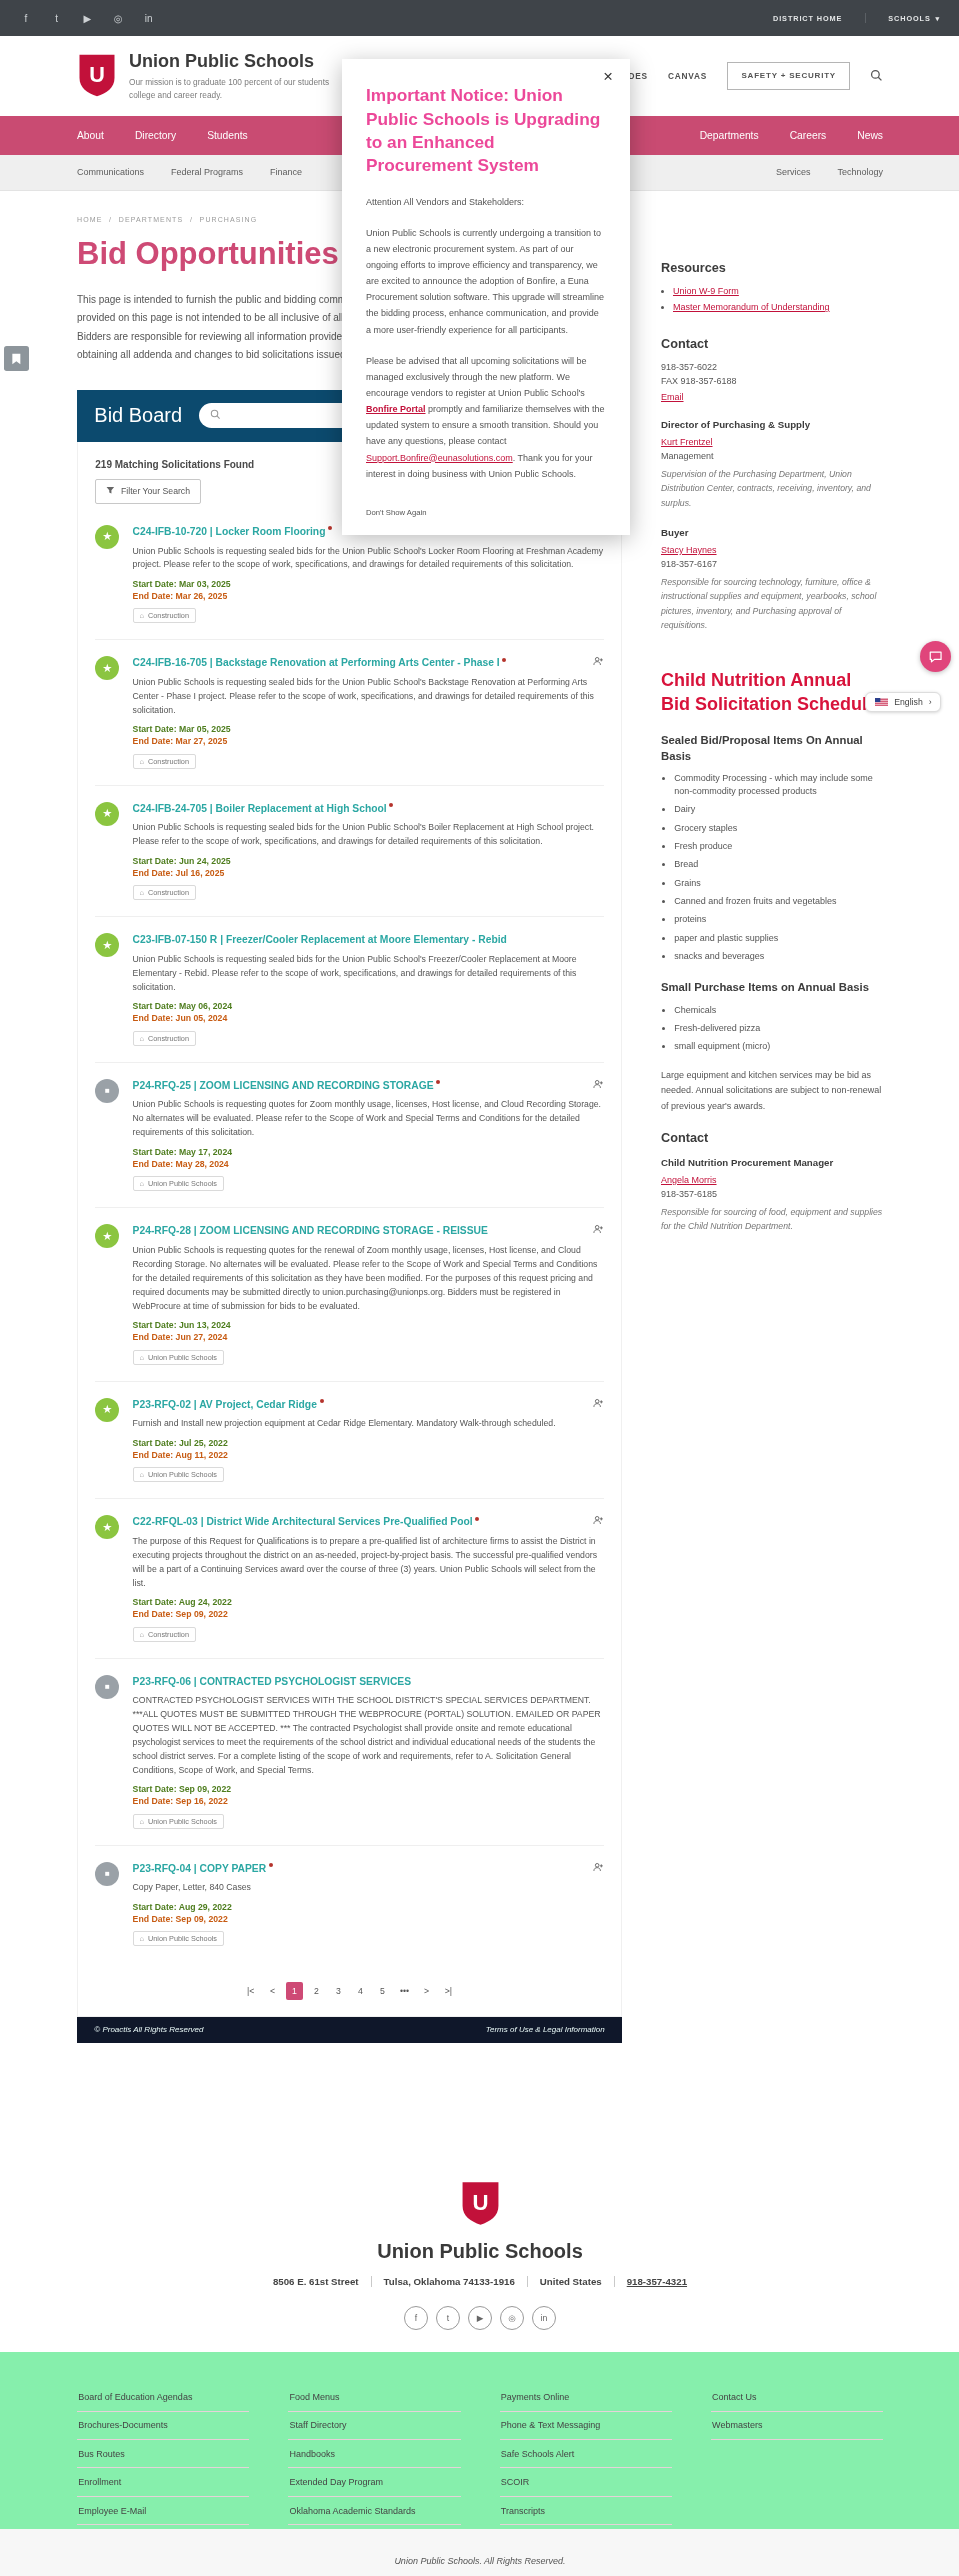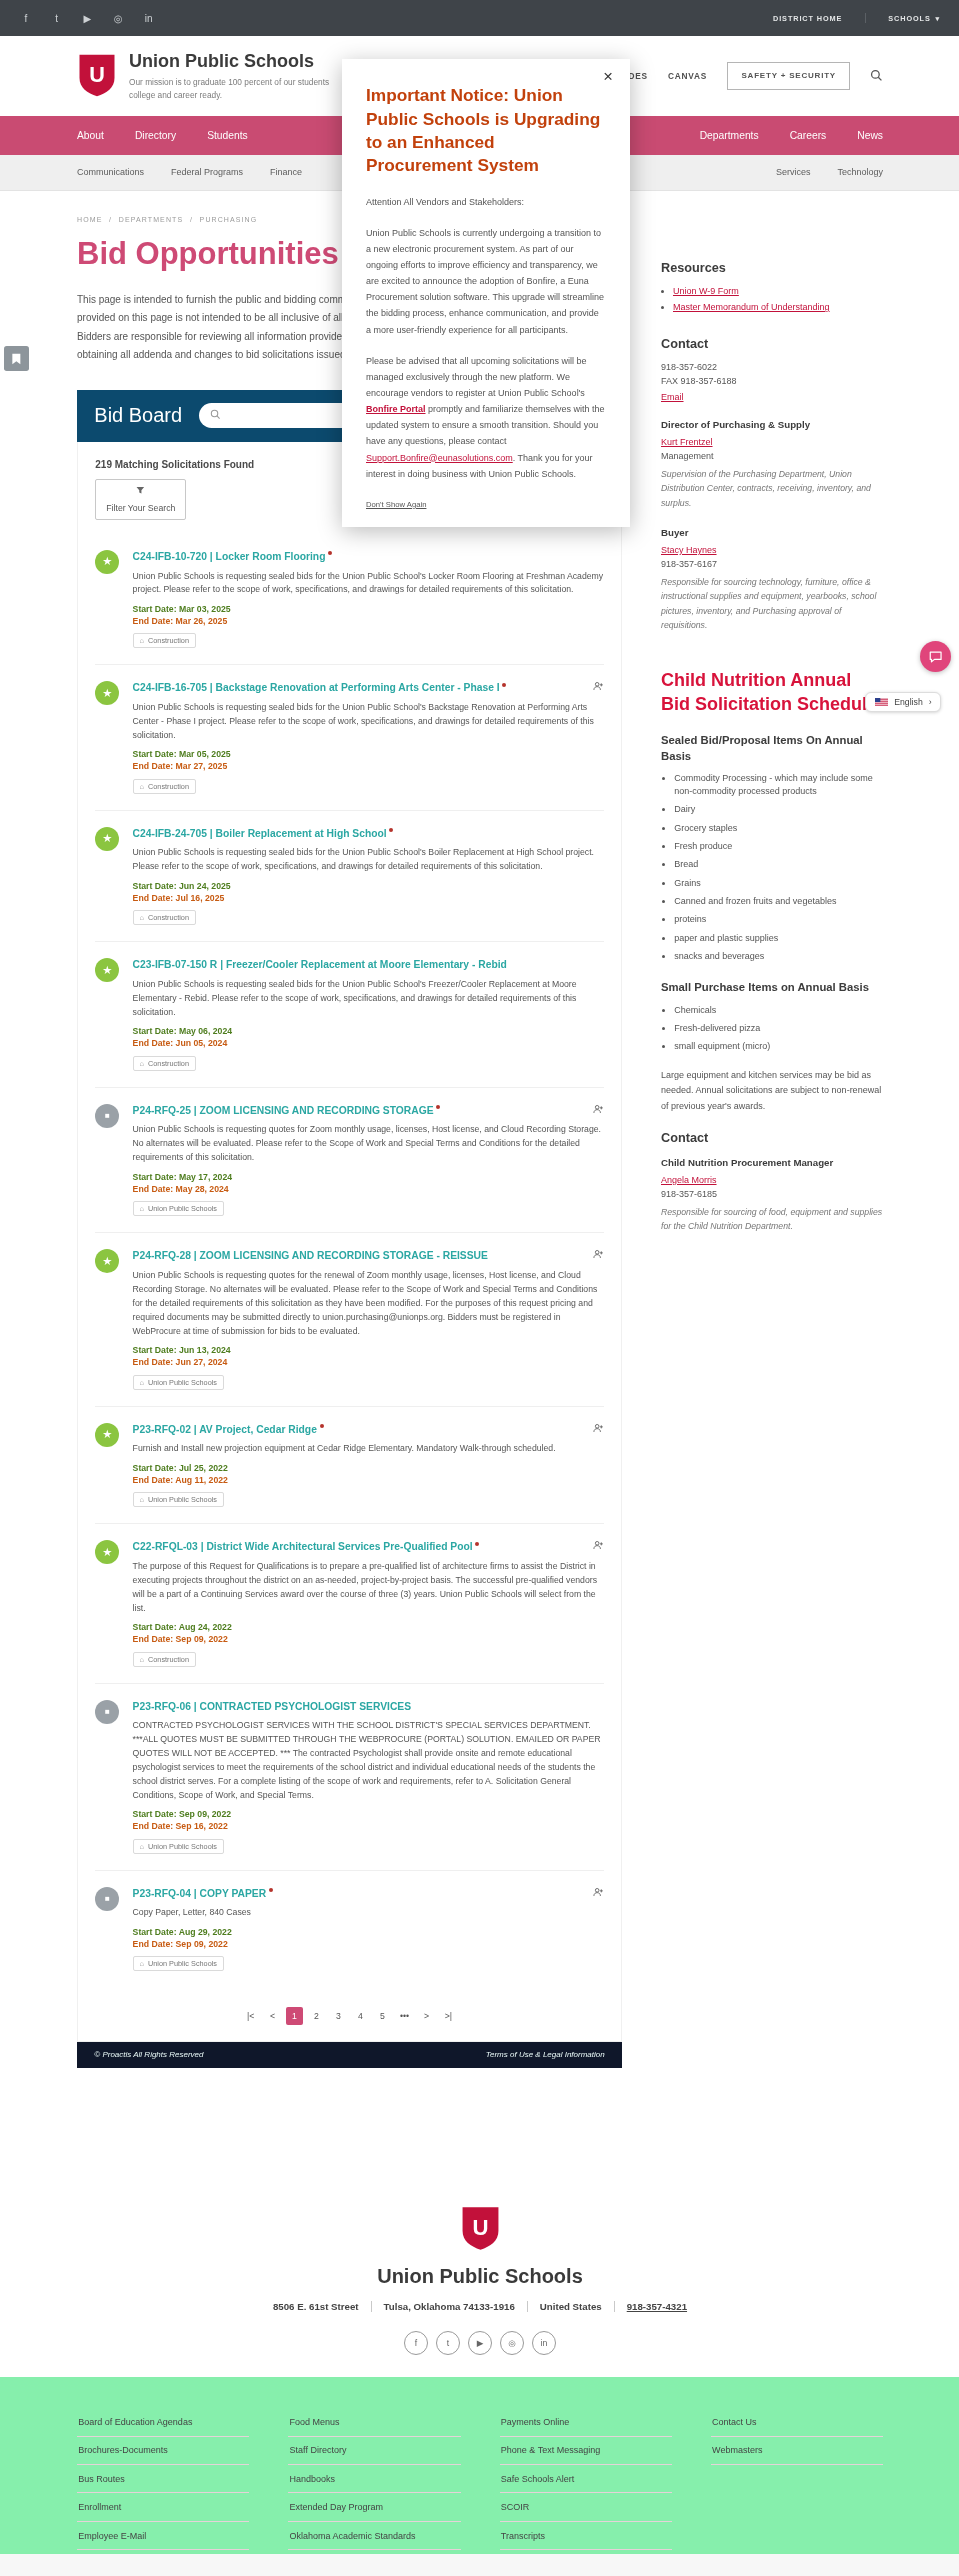--- a/index.html
+++ b/index.html
@@ -46,21 +46,21 @@
   .page-title{font-size:31px;font-weight:600;color:#ce4a75;margin:13.3px 0 18.7px;}
   .intro{font-size:10px;line-height:1.85;color:#555;margin:0 0 25px;}
 
   
   .bb-header{background:#0c4a6e;display:flex;align-items:center;gap:17.3px;padding:13.3px 17.3px;}
   .bb-title{color:#fff;font-size:20px;font-weight:400;margin:0;}
   .bb-search{background:#fff;border-radius:12.7px;height:25px;width:213px;display:flex;align-items:center;padding:0 10.7px;gap:6.7px;}
   .bb-search input{border:none;outline:none;font-size:9.3px;width:100%;color:#555;font-family:inherit;background:transparent;text-align:right;}
   .bb-body{padding:17.3px 17.3px 2.7px;border:0.7px solid #f0f0f0;border-top:none;}
   .bb-results{font-size:10px;font-weight:bold;color:#4a4a4a;margin-bottom:9.3px;}
-  .bb-filter{display:inline-flex;align-items:center;gap:6px;border:0.7px solid #c8c8c8;background:#fff;padding:6px 10px;font-size:8.7px;color:#555;border-radius:2px;margin-bottom:14px;font-family:inherit;flex-direction:column;}
+  .bb-filter{display:inline-flex;align-items:center;gap:6px;border:0.7px solid #c8c8c8;background:#fff;padding:6px 10px;font-size:8.7px;color:#555;border-radius:2px;margin-bottom:5px;font-family:inherit;}
 
   .bid-item{display:flex;gap:13.3px;padding:16px 0;border-bottom:0.7px solid #efefef;}
   .bid-icon{flex:0 0 auto;width:24px;height:24px;border-radius:50%;display:flex;align-items:center;justify-content:center;color:#fff;font-size:11.3px;}
   .bid-icon.green{background:#8bc540;}
   .bid-icon.gray{background:#9aa1a7;font-size:8px;}
   .bid-main{flex:1;min-width:0;}
   .bid-title-row{display:flex;align-items:flex-start;gap:8px;}
   .bid-title{color:#2ba7a3;font-weight:bold;font-size:10.3px;text-decoration:none;line-height:1.4;}
   .bid-title.has-dot::after{content:"";display:inline-block;width:4px;height:4px;border-radius:50%;background:#b5332c;margin-left:2.7px;vertical-align:super;}
   .follow{margin-left:auto;flex:0 0 auto;}
@@ -104,25 +104,25 @@
   .f-social .circ{width:24px;height:24px;border:0.7px solid #9a9a9a;border-radius:50%;display:flex;align-items:center;justify-content:center;color:#666;font-size:8.7px;text-decoration:none;}
   .footer-links{background:#86efac;padding:31px 0 4px;}
   .fl-grid{display:grid;grid-template-columns:repeat(4,1fr);column-gap:39px;width:806px;margin:0 auto;align-items:start;}
   .fl-col{display:flex;flex-direction:column;}
   .fl-item{display:block;font-size:9px;color:#444;text-decoration:none;padding:8.7px 1.3px;border-bottom:0.7px solid #e6d2d8;}
   .footer-rights{background:#f7f7f7;text-align:center;font-style:italic;font-size:9px;color:#555;padding:27px 0 39px;}
 
   
   .modal{position:absolute;left:342px;top:59px;width:288px;background:#fff;box-shadow:0 5.3px 22.7px rgba(0,0,0,.28);padding:21.3px 24px 18.7px;z-index:50;}
   .modal-close{position:absolute;top:9.3px;right:10.7px;background:none;border:none;font-size:12.7px;color:#333;cursor:pointer;font-family:inherit;}
-  .modal-title{color:#c2410c;font-size:17.3px;line-height:1.35;font-weight:bold;margin:4px 0 16px;}
+  .modal-title{color:#ec4899;font-size:17.3px;line-height:1.35;font-weight:bold;margin:4px 0 16px;}
   .modal p{font-size:9px;line-height:1.8;color:#555;margin:0 0 14.7px;}
   .bonfire{color:#c2113a;font-weight:bold;text-decoration:underline;}
   .email-link{color:#c2113a;text-decoration:underline;}
-  .dont-show{font-size:7.7px;color:#555;text-decoration:underline;display:inline-block;margin-top:3px;}
+  .dont-show{font-size:7.7px;color:#555;display:inline-block;margin-top:11px;}
 
   .left-widget{position:absolute;left:4px;top:346px;width:25px;height:25px;background:#8d959b;border-radius:2.7px;display:flex;align-items:center;justify-content:center;z-index:40;}
   .feedback-btn{position:absolute;right:9.3px;top:641px;width:31px;height:31px;border-radius:50%;background:#e0457b;display:flex;align-items:center;justify-content:center;box-shadow:0 1.3px 5.3px rgba(0,0,0,.25);z-index:40;border:none;}
   .lang-pill{position:absolute;right:18.7px;top:692px;background:#fff;border:0.7px solid #ddd;border-radius:6px;display:flex;align-items:center;gap:6px;padding:4px 8.7px;font-size:8.7px;color:#444;box-shadow:0 0.7px 3.3px rgba(0,0,0,.18);z-index:40;}
 </style>
 </head>
 <body>
 
 <div class="topbar">
   <div class="topbar-inner">

